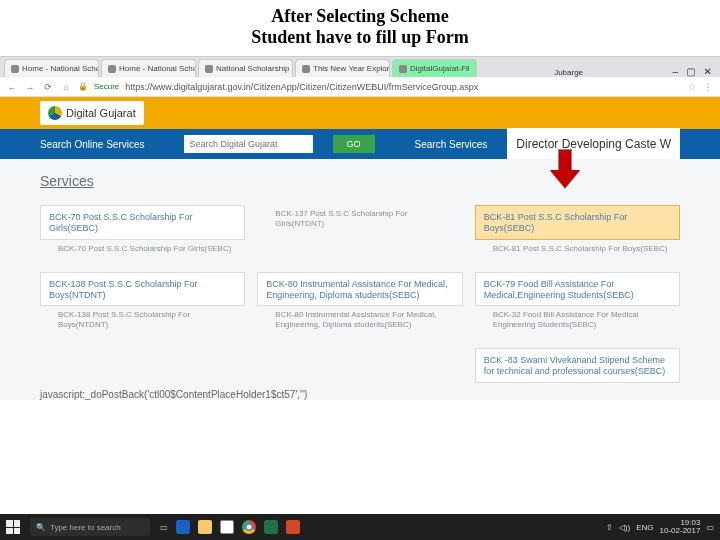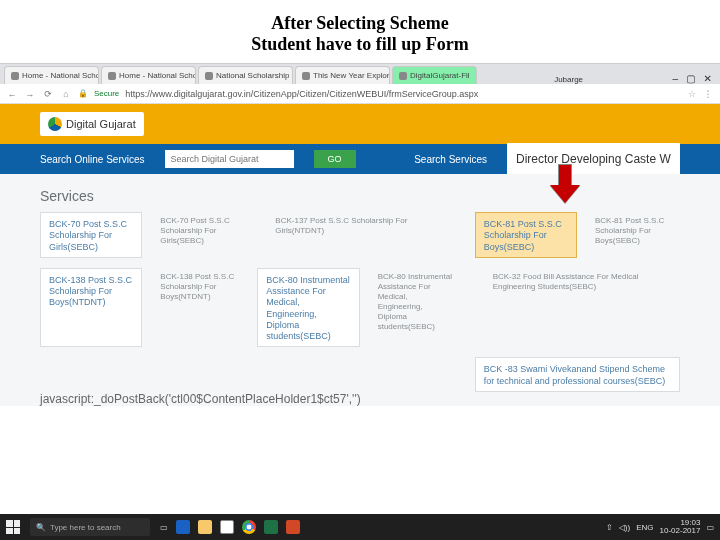--- a/index.html
+++ b/index.html
@@ -1,50 +1,50 @@
 <!DOCTYPE html>
 <html><head>
 <meta charset="utf-8">
 <style>
   * { box-sizing: border-box; margin: 0; padding: 0; }
   body { font-family: Arial, sans-serif; font-size: 10px; background: #fff; width: 720px; height: 540px; overflow: hidden; position: relative; }
-  .slide-title { text-align: center; font-family: Georgia, serif; font-weight: bold; font-size: 18px; padding: 6px 0 8px; color: #000; background: #fff; margin-top: 7px; }
+  .slide-title { text-align: center; font-family: Georgia, serif; font-weight: bold; font-size: 18px; padding: 6px 0 8px; color: #000; background: #fff; }
   .chrome { border-top: 1px solid #ccc; }
   .tabbar { display: flex; align-items: flex-end; height: 20px; background: #dfe1e5; font-size: 8px; color: #444; padding-left: 4px; gap: 2px; }
   .tab { display: flex; align-items: center; gap: 3px; background: #f2f2f2; border-radius: 4px 4px 0 0; height: 18px; padding: 0 6px; max-width: 95px; overflow: hidden; white-space: nowrap; border: 1px solid #c9c9c9; border-bottom: none; }
   .tab.active { background: #86efac; }
   .tab-fav { width: 8px; height: 8px; border-radius: 2px; background: #888; flex: none; }
   .tab-ident { margin-left: auto; font-size: 8px; color: #333; padding-right: 4px; }
   .winctl { margin-left: auto; display: flex; gap: 8px; padding: 0 8px; font-size: 10px; color: #333; }
   .addrbar { display: flex; align-items: center; height: 20px; background: #fff; border-bottom: 1px solid #ddd; padding: 0 6px; gap: 6px; font-size: 9px; color: #555; }
   .navicon { width: 12px; text-align: center; color: #777; }
   .lock { color: #0a7d2c; font-size: 8px; }
   .url { flex: 1; color: #555; overflow: hidden; white-space: nowrap; }
   .star { color: #aaa; }
-  .banner { background: #f2a900; height: 40px; display: flex; align-items: center; padding-left: 40px; }
+  .banner { background: #f2a900; height: 32px; display: flex; align-items: center; padding-left: 40px; }
   .logo-wrap { background: #fff; display: inline-flex; align-items: center; gap: 4px; padding: 3px 8px; border-radius: 2px; height: 24px; }
   .logo-ico { width: 14px; height: 14px; border-radius: 50%; background: conic-gradient(#f2a900 0 33%, #0d5fa6 0 66%, #2c9a3f 0); }
   .logo-txt { font-size: 11px; color: #333; }
   .searchrow { background: #0d5fa6; height: 30px; display: flex; align-items: center; padding: 0 40px; gap: 20px; color: #fff; font-size: 10px; }
   .searchlbl { white-space: nowrap; }
-  .searchinput { flex: 1; max-width: 220px; height: 18px; border: none; padding: 0 6px; font-size: 9px; background: #fff; }
+  .searchinput { flex: 1; max-width: 220px; height: 18px; border: none; padding: 0 6px; font-size: 9px; background: #fff; margin-left: 19px; }
   .gobtn { background: #3aa24a; color: #fff; border: none; height: 18px; padding: 0 14px; font-size: 9px; cursor: pointer; }
   .gap { width: 20px; }
   .filterlbl { white-space: nowrap; }
   .filtersel { flex: 1; max-width: 180px; height: 32px; border: none; padding: 0 9px; font-size: 12px; background: #fff; color: #333; }
   .content { background: #f4f6f7; padding: 8px 40px 0; position: relative; }
-  .svc-head { color: #6a6f73; font-size: 14px; margin: 6px 0 8px; }
+  .svc-head { color: #6a6f73; font-size: 14px; margin: 6px 0 16px; text-decoration: underline; }
   .arrow { position: absolute; top: -10px; right: 140px; }
   .arrow .stem { width: 14px; height: 22px; background: #c40000; margin: 0 auto; border: 1px solid #888; }
   .arrow .head { width: 0; height: 0; border-left: 15px solid transparent; border-right: 15px solid transparent; border-top: 18px solid #c40000; margin: -1px auto 0; filter: drop-shadow(0 1px 0 #888); }
   .grid { display: grid; grid-template-columns: 1fr 1fr 1fr; gap: 10px 12px; }
   .card { background: #fff; border: 1px solid #d9dde0; padding: 6px 8px 4px; font-size: 9px; color: #4a7da8; line-height: 1.25; min-height: 34px; cursor: pointer; }
   .card.hl { background: #fde2a8; border-color: #e4b24a; }
   .sub { font-size: 8px; color: #8a8f93; padding: 4px 10px 8px 18px; line-height: 1.25; }
-  .cell { display: flex; flex-direction: row; }
+  .cell { display: flex; flex-direction: column; }
   .taskbar { position: absolute; left: 0; right: 0; bottom: 0; height: 26px; background: #1f1f1f; display: flex; align-items: center; padding: 0 6px; gap: 10px; color: #ddd; font-size: 8px; }
   .tb-start { width: 14px; height: 14px; display: grid; grid-template-columns: 1fr 1fr; grid-template-rows: 1fr 1fr; gap: 1px; }
   .tb-start div { background: #eee; }
   .tb-search { display: flex; align-items: center; gap: 4px; background: #2d2d2d; height: 18px; padding: 0 6px; border-radius: 2px; color: #aaa; width: 120px; }
   .tb-icons { display: flex; gap: 8px; align-items: center; }
   .tb-app { width: 14px; height: 14px; border-radius: 2px; }
   .edge { background: #1a61c4; }
   .folder { background: #f7c96b; }
   .mail { background: #fff; border: 1px solid #888; }
   .chromei { background: radial-gradient(circle at center,#fff 25%,#4285f4 26% 40%, transparent 41%), conic-gradient(#ea4335 0 33%, #fbbc05 0 66%, #34a853 0); border-radius: 50%; }
@@ -141,30 +141,31 @@
 
     <div class="cell">
       <div class="card"><span>BCK-138 Post S.S.C Scholarship For Boys(NTDNT)</span></div>
       <div class="sub">BCK-138 Post S.S.C Scholarship For Boys(NTDNT)</div>
     </div>
     <div class="cell">
       <div class="card"><span>BCK-80 Instrumental Assistance For Medical, Engineering, Diploma students(SEBC)</span></div>
       <div class="sub">BCK-80 Instrumental Assistance For Medical, Engineering, Diploma students(SEBC)</div>
     </div>
     <div class="cell">
+      <div class="card"><span>BCK-79 Food Bill Assistance For Medical,Engineering Students(SEBC)</span></div>
       <div class="sub">BCK-32 Food Bill Assistance For Medical Engineering Students(SEBC)</div>
     </div>
 
     <div class="cell"></div>
     <div class="cell"></div>
     <div class="cell">
       <div class="card"><span>BCK -83 Swami Vivekanand Stipend Scheme for technical and professional courses(SEBC)</span></div>
     </div>
   </div>
-  <div style="font-size:12px;color:#666;margin-top:0;">javascript:_doPostBack('ctl00$ContentPlaceHolder1$ct57','')</div>
+  <div style="font-size:10px;color:#666;margin-top:6px;">javascript:_doPostBack('ctl00$ContentPlaceHolder1$ct57','')</div>
 </div>
 
 <div class="taskbar">
   <div class="tb-start">
       <div></div>
       <div></div>
       <div></div>
       <div></div>
     </div>
   <div class="tb-search">

